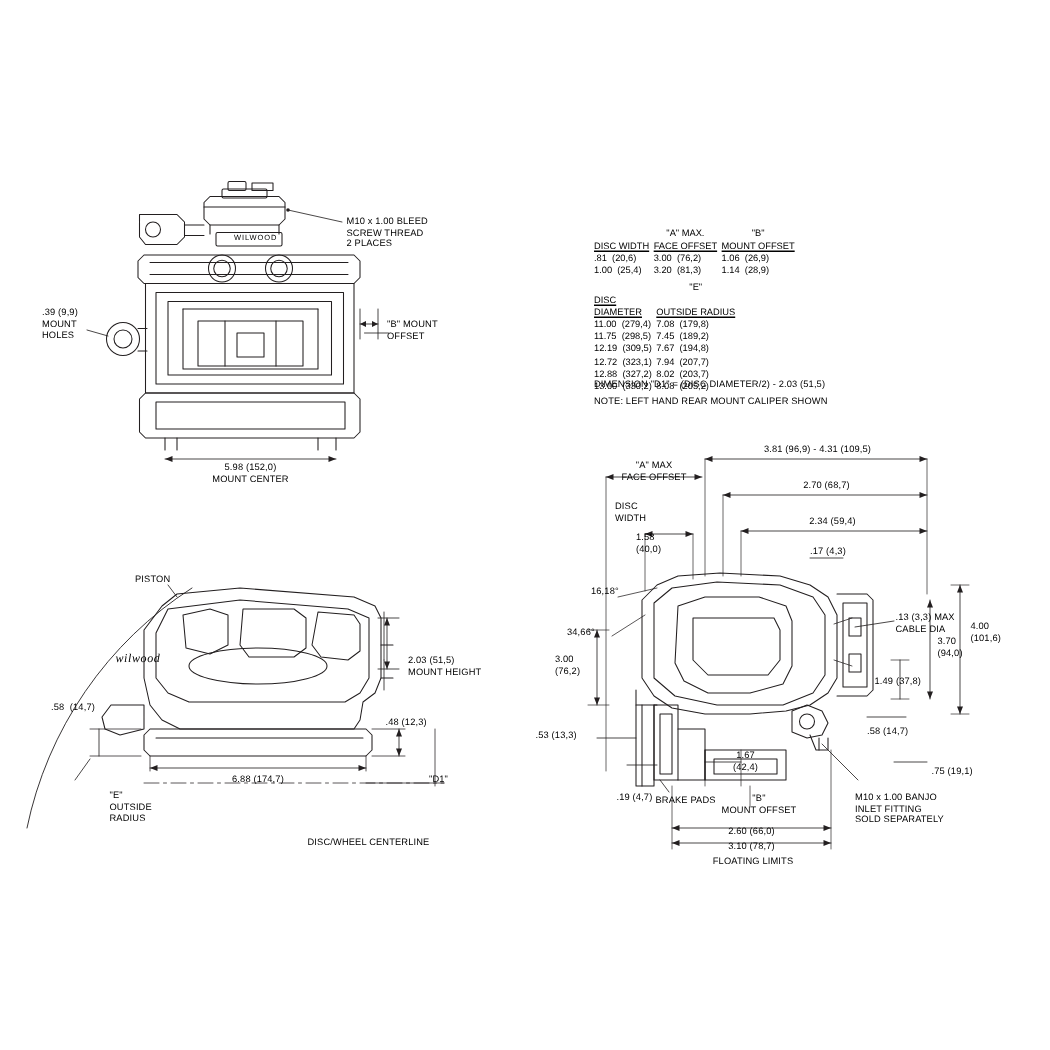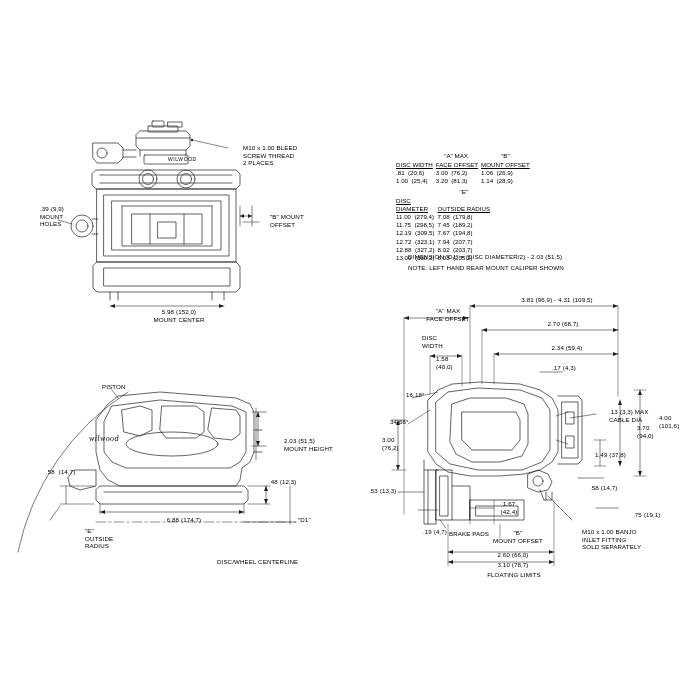--- a/index.html
+++ b/index.html
@@ -25,21 +25,20 @@
     width: 700px;
     height: 700px;
   }
   .lbl {
     position: absolute;
     font-size: 6.2px;
     line-height: 7.6px;
     letter-spacing: .1px;
     white-space: pre;
     color: #000;
-    margin-left: 12px;
   }
   .lbl.c { text-align: center; }
   .tbl {
     position: absolute;
     font-size: 6.2px;
     line-height: 8.2px;
     white-space: pre;
   }
   .tbl td { padding: 0 3px 0 0; white-space: pre; font-size: 6.2px; }
   .u { text-decoration: underline; }

